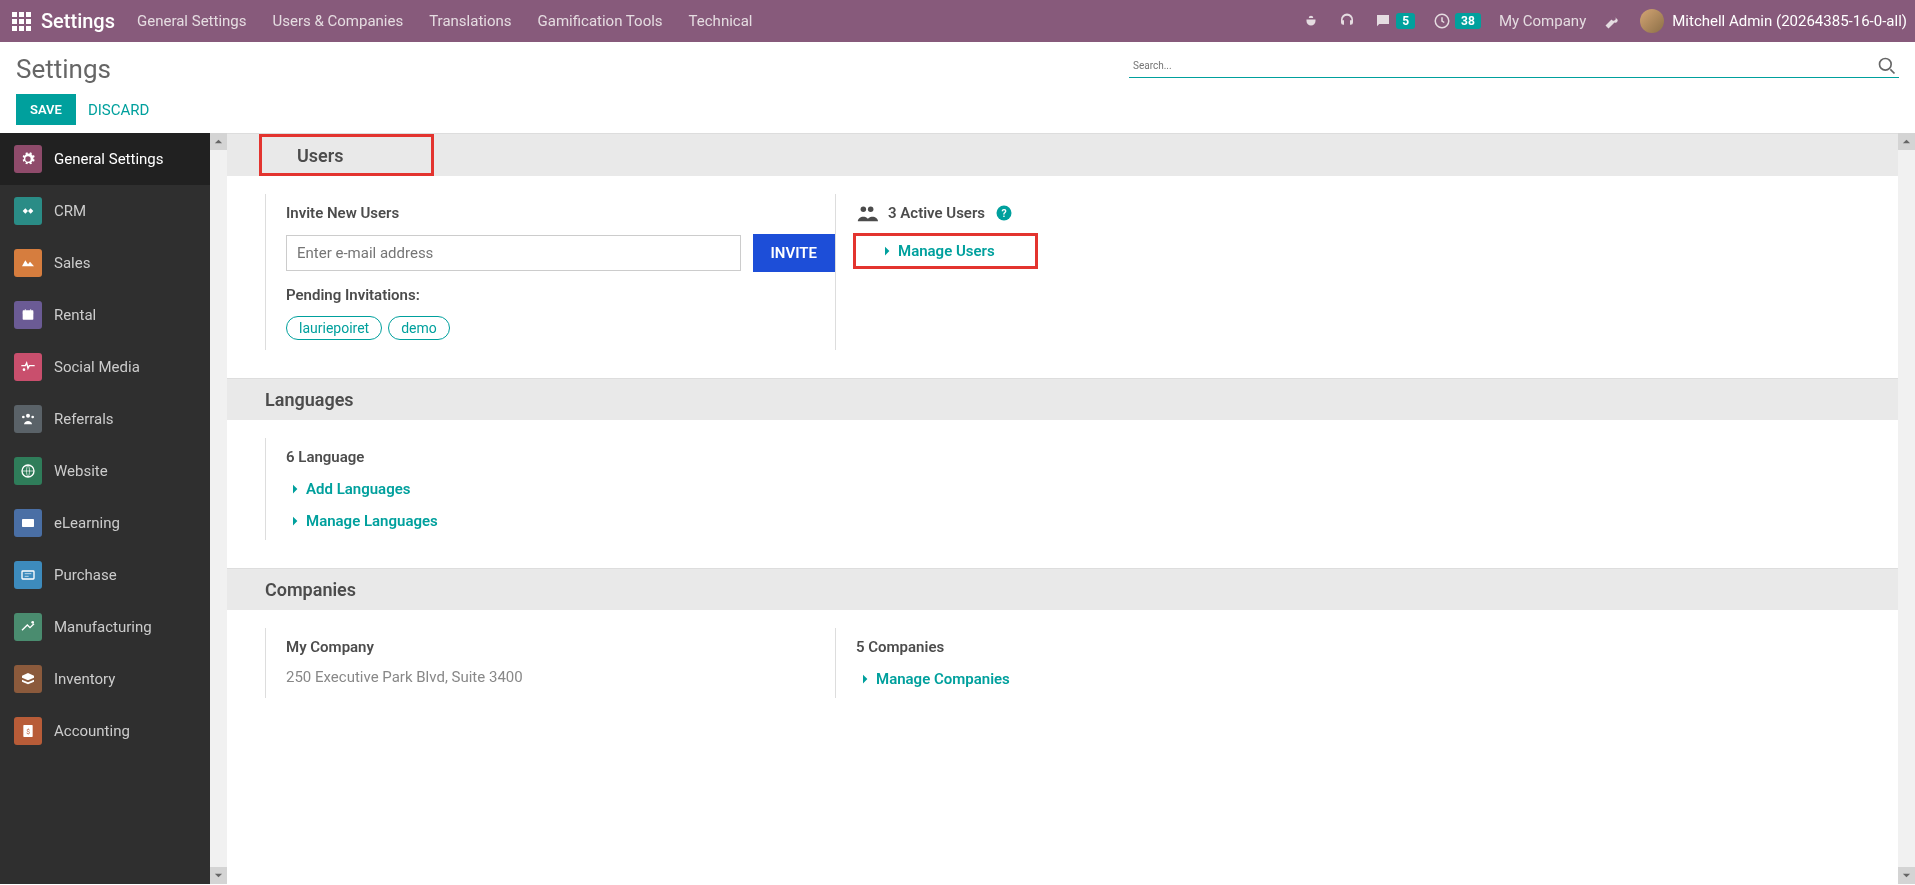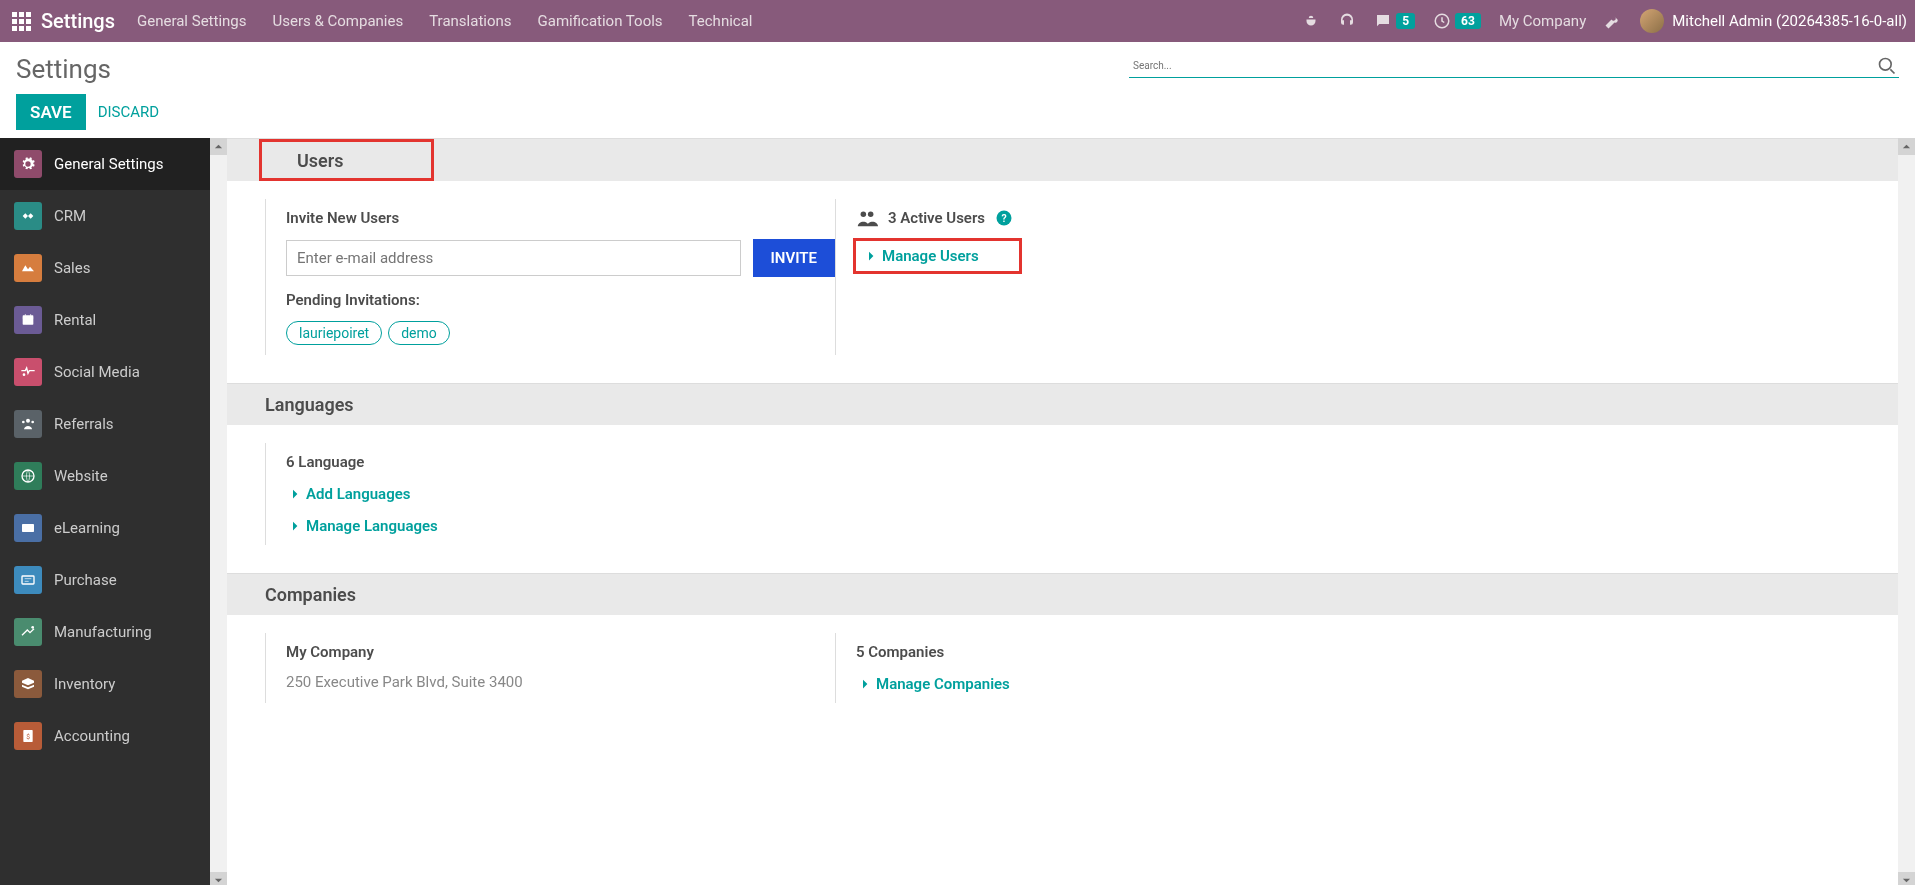--- a/index.html
+++ b/index.html
@@ -15,21 +15,21 @@
 .top-ico { width: 18px; height: 18px; fill: #e5dce1; cursor: pointer; }
 .badge-wrap { position: relative; display: flex; align-items: center; cursor: pointer; }
 .badge { background: #00A09D; color: #fff; font-size: 12px; font-weight: 700; padding: 1px 6px; border-radius: 3px; margin-left: 4px; }
 .company { color: #e5dce1; cursor: pointer; }
 .avatar { width: 24px; height: 24px; border-radius: 50%; background: linear-gradient(135deg,#d4a574,#8b6f47); }
 .user { display: flex; align-items: center; gap: 8px; color: #fff; cursor: pointer; }
 
 .control-panel { display: flex; padding: 12px 16px 8px; }
 .cp-left h1 { font-size: 26px; font-weight: 400; color: #666; }
 .cp-buttons { margin-top: 10px; display: flex; gap: 12px; align-items: center; }
-.btn-save { background: #00A09D; color: #fff; border: none; padding: 8px 14px; font-size: 17px; font-weight: 600; cursor: pointer; }
+.btn-save { background: #00A09D; color: #fff; border: none; padding: 8px 14px; font-size: 13px; font-weight: 600; cursor: pointer; }
 .btn-discard { color: #00A09D; background: none; border: none; font-size: 15px; cursor: pointer; }
 .cp-right { margin-left: auto; width: 770px; position: relative; }
 .search { width: 100%; border: none; border-bottom: 1px solid #00A09D; padding: 6px 4px; font-size: 10px; outline: none; }
 .search-ico { position: absolute; right: 2px; top: 2px; width: 20px; height: 20px; stroke: #666; fill: none; stroke-width: 2; cursor: pointer; }
 
 .main { display: flex; height: calc(885px - 42px - 92px); }
 
 .sidebar { width: 210px; background: #2f2f2f; overflow-y: auto; position: relative; }
 .sb-item { display: flex; align-items: center; gap: 12px; padding: 12px 14px; color: #ccc; cursor: pointer; font-size: 15px; }
 .sb-item.active { background: #212121; color: #fff; }
@@ -55,21 +55,21 @@
 .btn-invite { background: #1d4ed8; color: #fff; border: none; padding: 10px 18px; font-size: 15px; font-weight: 600; cursor: pointer; }
 .tags { display: flex; gap: 6px; margin-top: 10px; }
 .tag { border: 1.5px solid #00A09D; color: #00A09D; border-radius: 999px; padding: 3px 12px; font-size: 14px; cursor: pointer; }
 
 .col-r { padding-left: 20px; }
 .active-users { display: flex; align-items: center; gap: 10px; font-size: 15px; font-weight: 600; color: #4c4c4c; }
 .users-ico { width: 22px; height: 18px; fill: #4c4c4c; }
 .help-ico { width: 18px; height: 18px; fill: #00A09D; cursor: pointer; }
 .link { color: #00A09D; font-size: 15px; font-weight: 600; display: flex; align-items: center; gap: 6px; margin-top: 14px; cursor: pointer; }
 .link svg { width: 14px; height: 14px; fill: #00A09D; }
-.link.hl { outline: 3px solid #e3342f; padding: 6px 40px 6px 6px; display: inline-flex; margin-top: 14px; }
+.link.hl { outline: 3px solid #e3342f; padding: 6px 40px 6px 22px; display: inline-flex; margin-top: 14px; }
 
 .addr { color: #888; font-size: 15px; margin-top: 6px; }
 </style>
 </head>
 <body>
 
 <div class="topbar">
   <div class="apps-icon">
     <span></span>
       <span></span>
@@ -100,21 +100,21 @@
       <svg class="top-ico" viewBox="0 0 24 24">
           <path d="M4 4h16v12H7l-3 3V4z"></path>
         </svg>
       <span class="badge">5</span>
     </div>
     <div class="badge-wrap">
       <svg class="top-ico" viewBox="0 0 24 24">
           <circle cx="12" cy="12" r="9" fill="none" stroke="#e5dce1" stroke-width="2"></circle>
           <path d="M12 7v5l3 2" stroke="#e5dce1" stroke-width="2" fill="none"></path>
         </svg>
-      <span class="badge">63</span>
+      <span class="badge">38</span>
     </div>
     <span class="company">My Company</span>
     <svg class="top-ico" viewBox="0 0 24 24">
         <path d="M21 3l-6 6m-2-2l6-6M3 21l6-6m-2-2l-6 6m13-13a3 3 0 11-4 4l-8 8 4 4 8-8a3 3 0 004-4z"></path>
       </svg>
     <div class="user">
       <div class="avatar"></div>
       <span>Mitchell Admin (20264385-16-0-all)</span>
     </div>
   </div>

